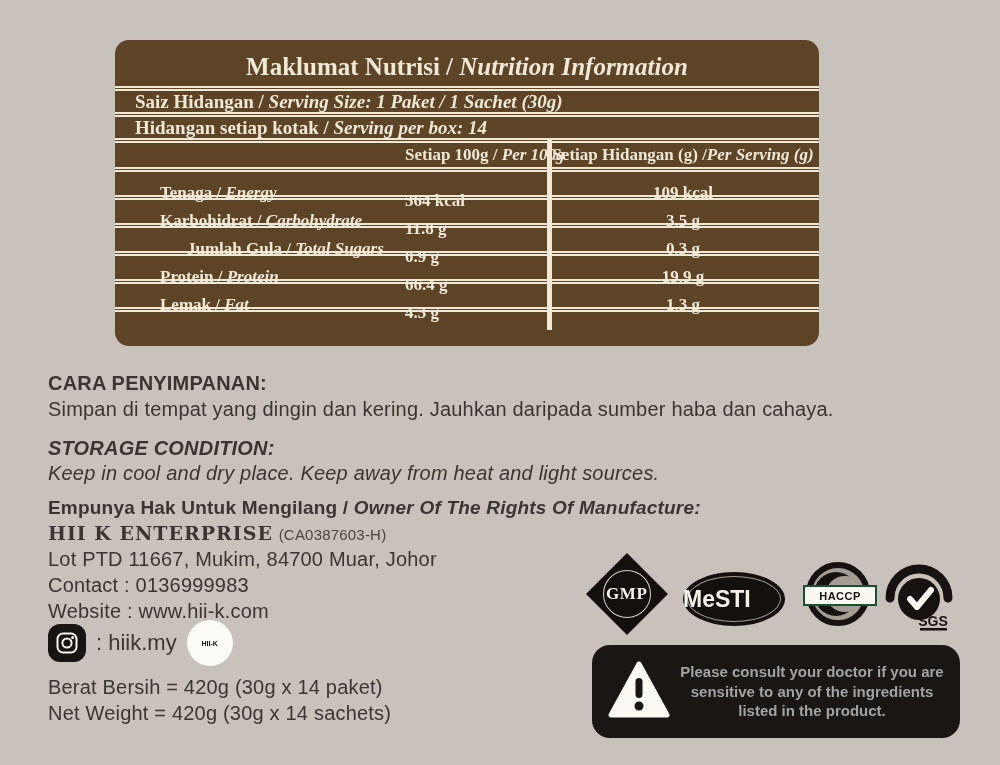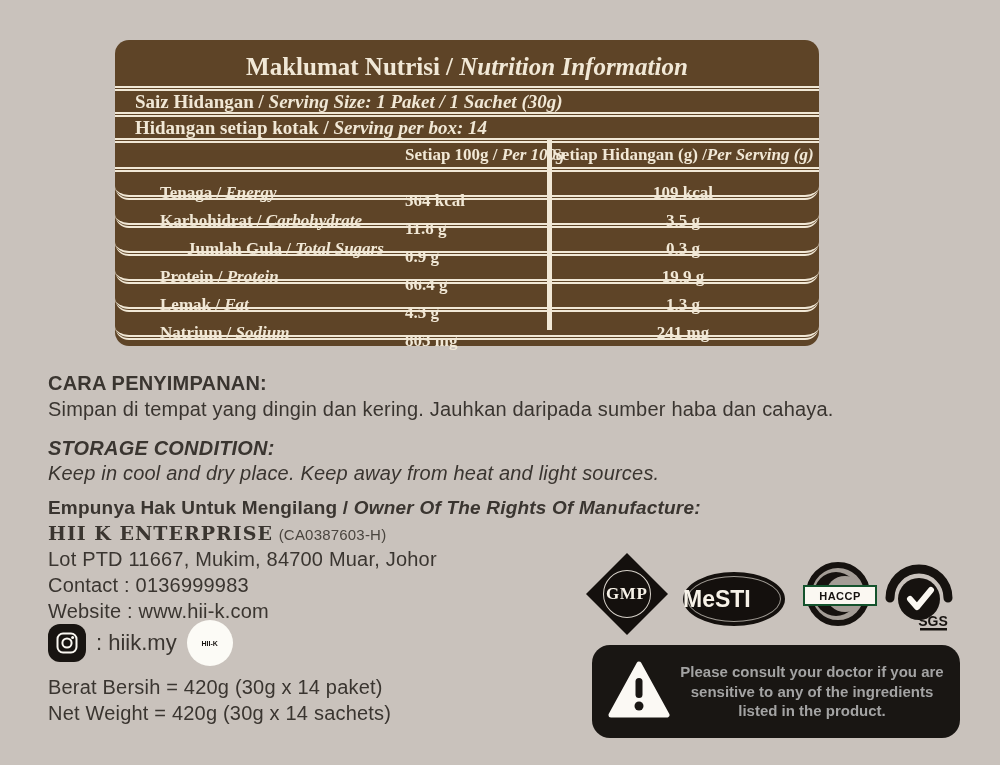--- a/index.html
+++ b/index.html
@@ -12,21 +12,21 @@
           font-family:"Liberation Serif",serif;box-sizing:border-box;padding-top:6px;}
   .ntable .my{font-weight:bold;}
   .ntable .en{font-weight:bold;font-style:italic;}
   .trow{box-sizing:border-box;border-bottom:5px double #f1e8d6;}
   .t-title{height:45px;text-align:center;font-size:25px;line-height:42px;}
   .t-serve{height:26px;font-size:19px;line-height:21px;padding-left:20px;}
   .t-grid{display:grid;grid-template-columns:290px 142px 1fr;align-items:center;}
   .t-colhead{height:29px;font-size:17px;line-height:24px;}
   .t-colhead .c2{text-align:right;white-space:nowrap;padding-right:6px;}
   .t-colhead .c3{text-align:center;white-space:nowrap;}
-  .t-data{height:28px;font-size:17px;line-height:23px;border-radius:14px;}
+  .t-data{height:28px;font-size:17px;line-height:23px;}
   .t-data:last-child{border-bottom:none;}
   .t-data .c1{padding-left:45px;white-space:nowrap;}
   .t-data .c1.indent{padding-left:72px;}
   .t-data .c2{text-align:left;font-weight:bold;margin-top:17px;}
   .t-data .c3{text-align:center;font-weight:bold;}
   .vdivider{position:absolute;left:432px;top:98px;width:5px;height:192px;background:#f1e8d6;}
 
   
   .blk{position:absolute;left:48px;font-size:20px;letter-spacing:.2px;}
   .b{font-weight:bold;}
@@ -112,25 +112,20 @@
     <div class="trow t-grid t-data">
       <div class="c1"><span class="my">Protein /</span><span class="en"> Protein</span></div>
       <div class="c2">66.4 g</div>
       <div class="c3">19.9 g</div>
     </div>
     <div class="trow t-grid t-data">
       <div class="c1"><span class="my">Lemak /</span><span class="en"> Fat</span></div>
       <div class="c2">4.3 g</div>
       <div class="c3">1.3 g</div>
     </div>
-    <div class="trow t-grid t-data">
-      <div class="c1"><span class="my">Natrium /</span><span class="en"> Sodium</span></div>
-      <div class="c2">803 mg</div>
-      <div class="c3">241 mg</div>
-    </div>
 
     <div class="vdivider"></div>
   </div>
 
   <div class="blk b" style="top:372px;">CARA PENYIMPANAN:</div>
   <div class="blk bi" style="top:437px;">STORAGE CONDITION:</div>
   <div class="blk" style="top:398px;">Simpan di tempat yang dingin dan kering. Jauhkan daripada sumber haba dan cahaya.</div>
   <div class="blk i" style="top:462px;">Keep in cool and dry place. Keep away from heat and light sources.</div>
 
   <div class="blk" style="top:497px;font-size:19px;">

